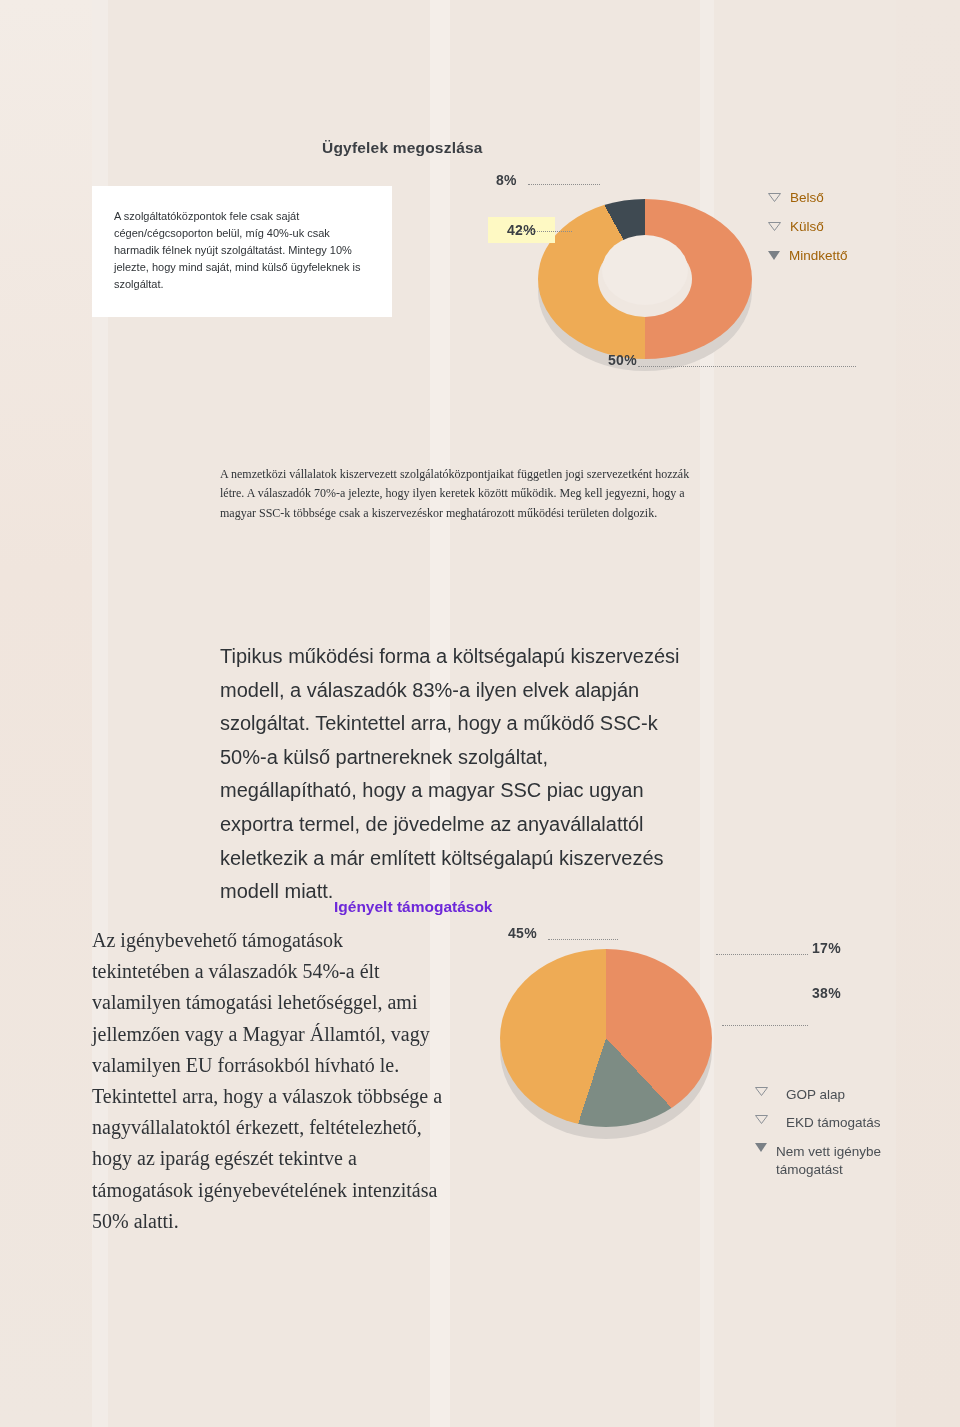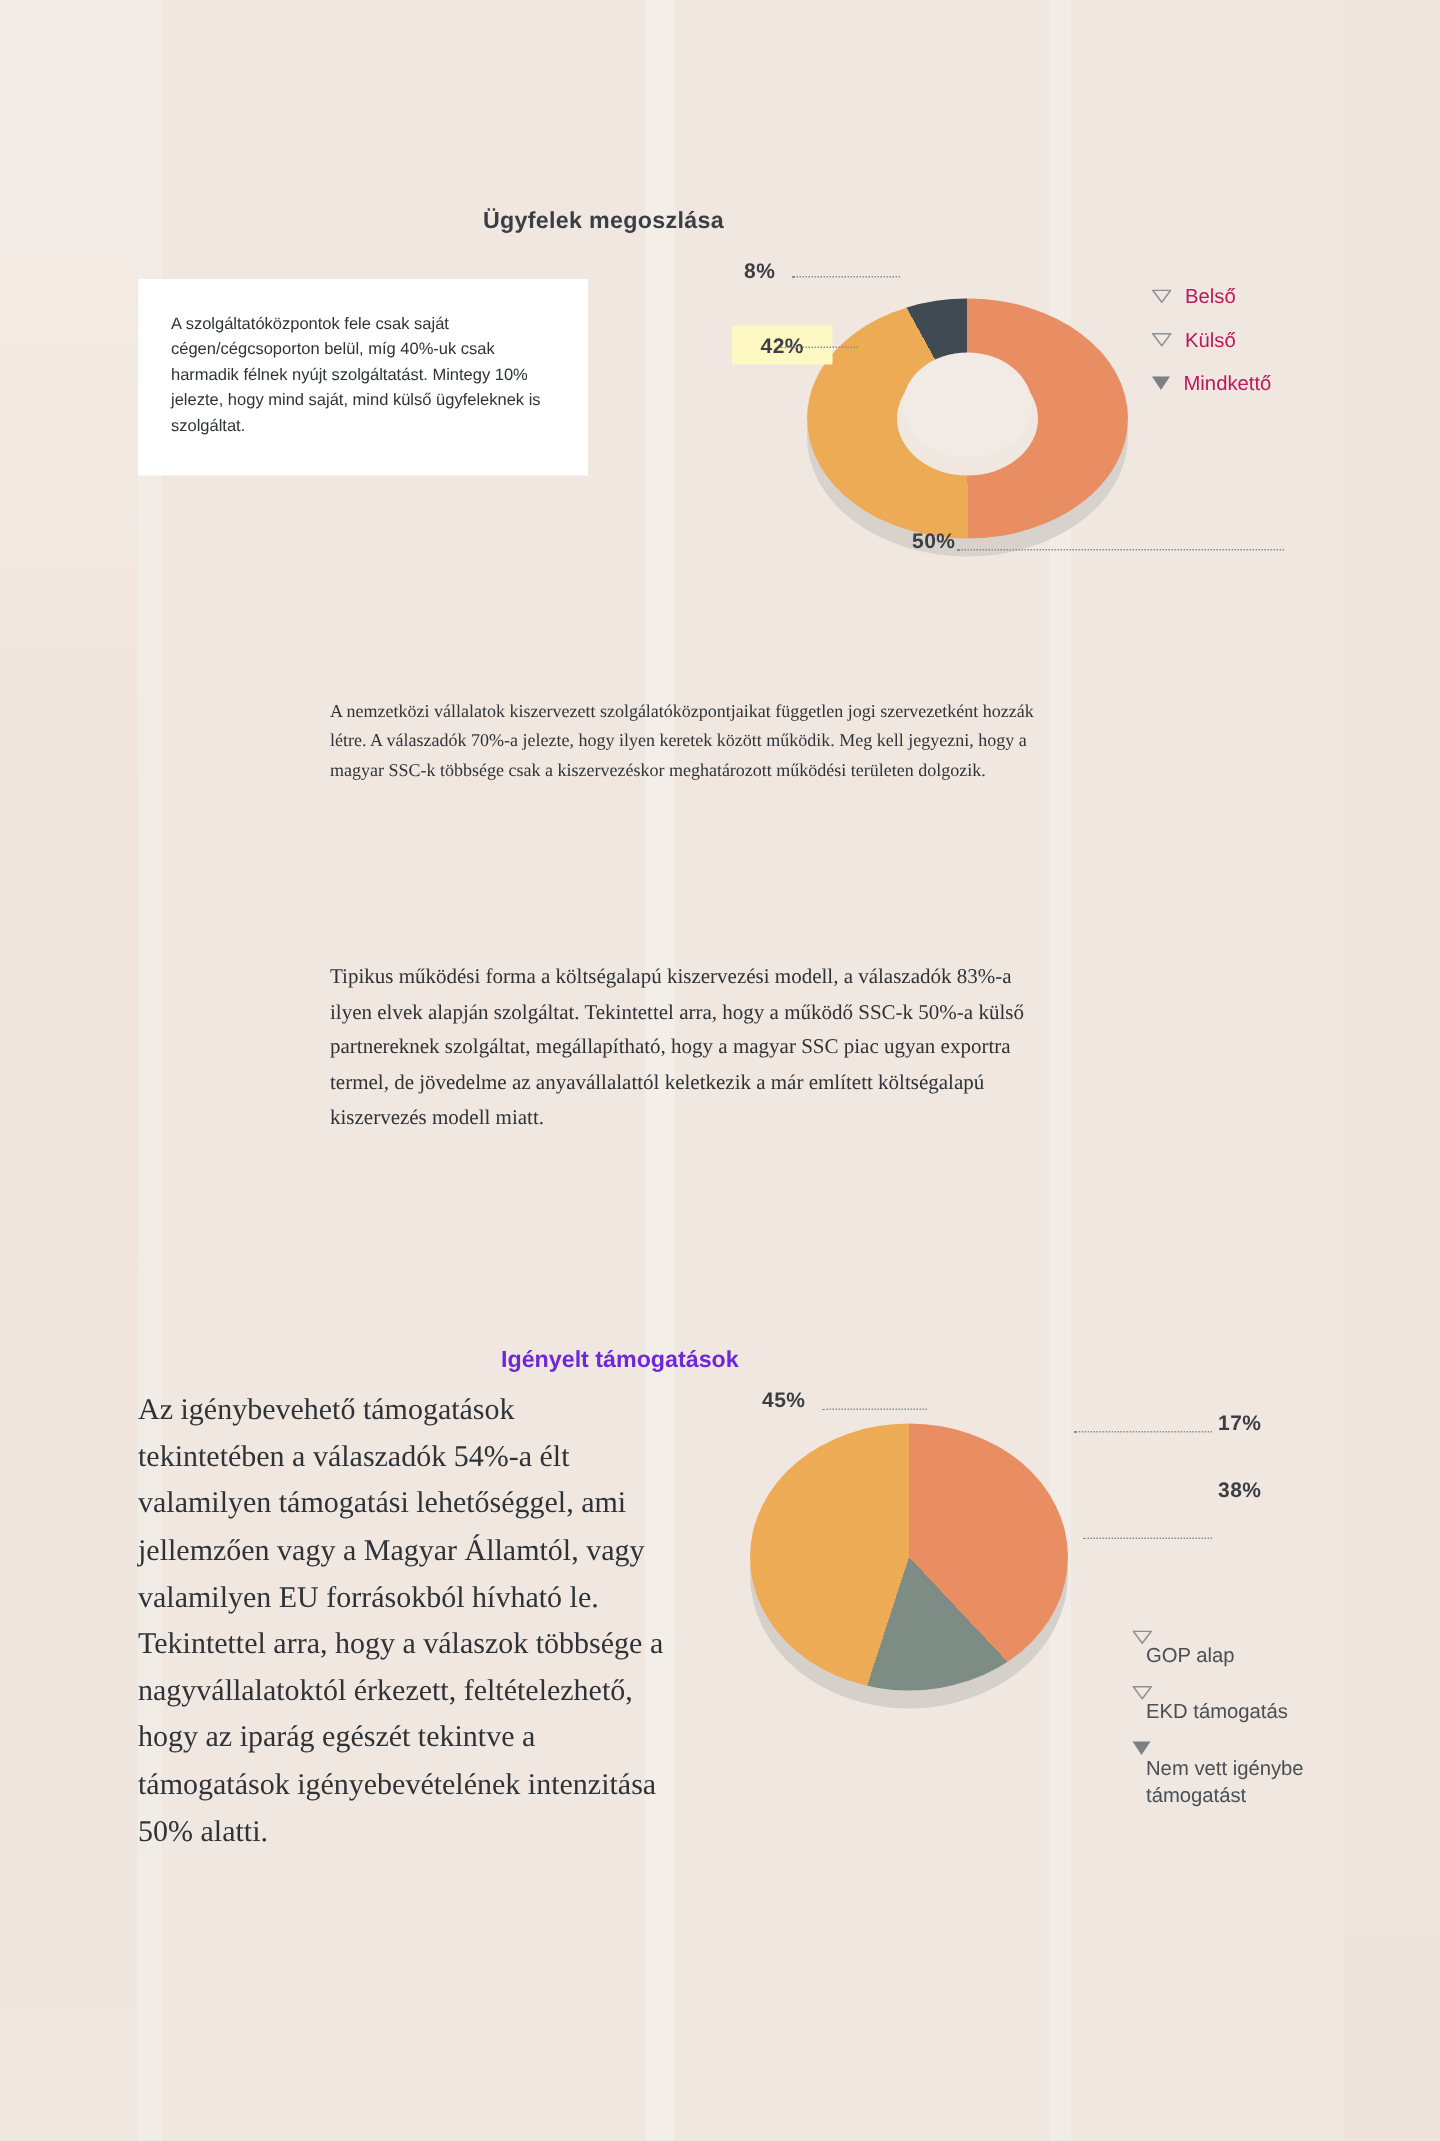--- a/index.html
+++ b/index.html
@@ -68,36 +68,36 @@
     position:absolute;left:82px;top:60px;width:86px;height:70px;border-radius:50%;
     background:#f2ebe5;
   }
   .lbl{
     position:absolute;font-family:"Liberation Sans",sans-serif;
     font-weight:bold;font-size:14px;color:#3b3f44;letter-spacing:.3px;
   }
   .leader{position:absolute;border-top:1px dotted #8d8d8d;}
 
   
-  .legend{position:absolute;font-family:"Liberation Sans",sans-serif;font-size:13.5px;color:#be185d;}
+  .legend{position:absolute;font-family:"Liberation Sans",sans-serif;font-size:13.5px;color:#a16207;}
   .legend .row{display:flex;align-items:center;margin-bottom:14px;}
   .tri{width:0;height:0;border-left:6.5px solid transparent;border-right:6.5px solid transparent;
        border-top:9px solid #7a8086;margin-right:9px;}
   .tri.hollow{border-top-color:transparent;position:relative;width:13px;height:9px;border:none;}
   .tri.hollow svg{display:block;}
 
   
   .body1{
     position:absolute;left:220px;top:465px;width:470px;
     font-size:12px;line-height:1.62;color:#2f3337;
   }
   .body2{
     position:absolute;left:220px;top:640px;width:470px;
-    font-family:Liberation Serif, serif;
-    font-size:14px;line-height:1.68;color:#2f3337;
+    font-family:Liberation Sans, sans-serif;
+    font-size:20px;line-height:1.68;color:#2f3337;
   }
 
   
   .chart2-title{
     position:absolute;left:334px;top:898px;
     font-family:"Liberation Sans",sans-serif;
     font-weight:bold;font-size:15.5px;color:#6d28d9;
   }
   .body3{
     position:absolute;left:92px;top:925px;width:352px;
@@ -112,21 +112,21 @@
   }
   .pie{
     position:absolute;left:30px;top:14px;width:212px;height:178px;border-radius:50%;
     background:
       conic-gradient(from 0deg,
         #e98e62 0deg 136.8deg,
         #7d8c84 136.8deg 198deg,
         #eeab55 198deg 360deg);
   }
   .legend2{position:absolute;left:755px;top:1087px;font-family:"Liberation Sans",sans-serif;font-size:13.5px;color:#4a4f54;}
-  .legend2 .row{display:flex;align-items:flex-start;margin-bottom:13px;flex-direction:column;}
+  .legend2 .row{display:flex;align-items:flex-start;margin-bottom:13px;}
 
   
   .footer{
     position:absolute;left:0;top:1355px;width:960px;height:30px;
   }
 </style>
 </head>
 <body>
 
 <div class="page-sheet">

